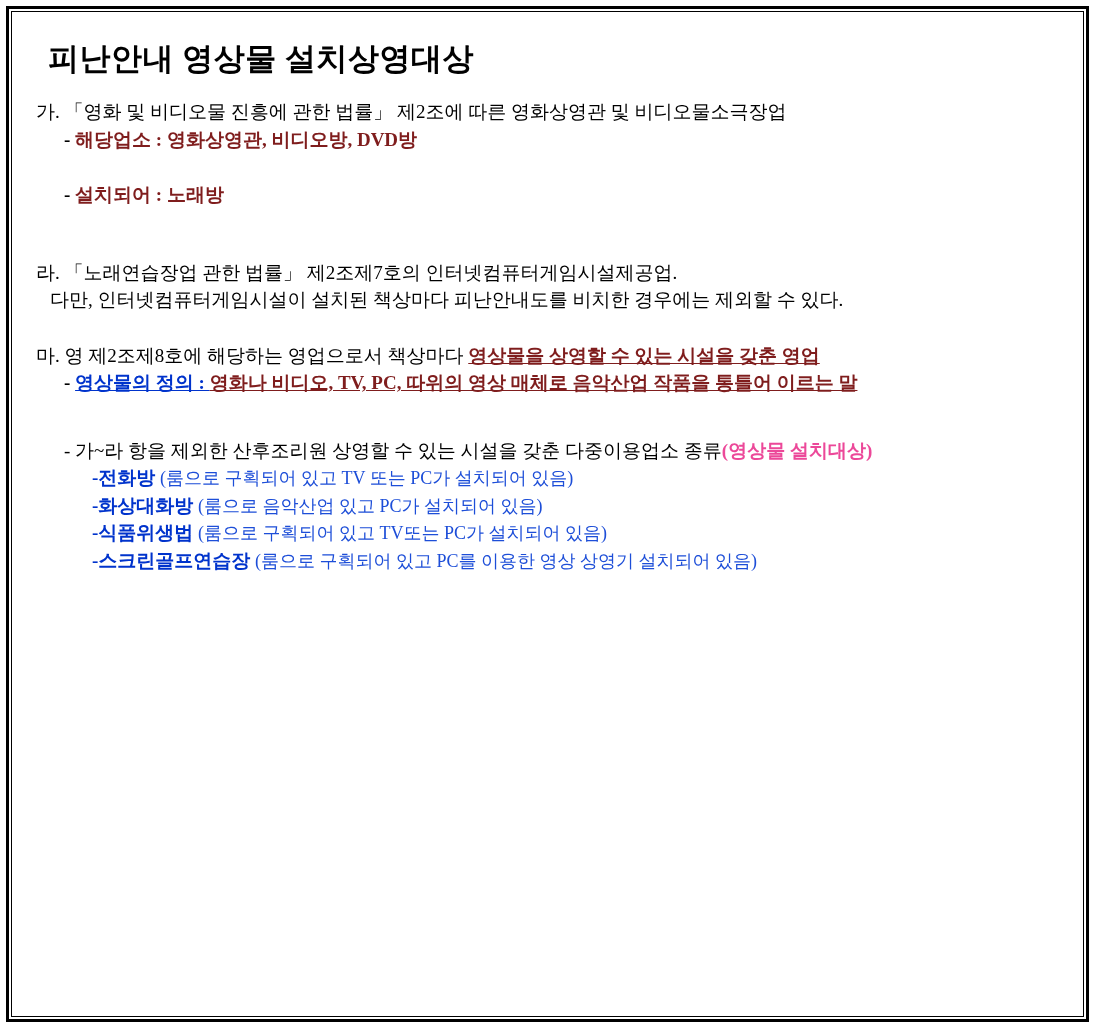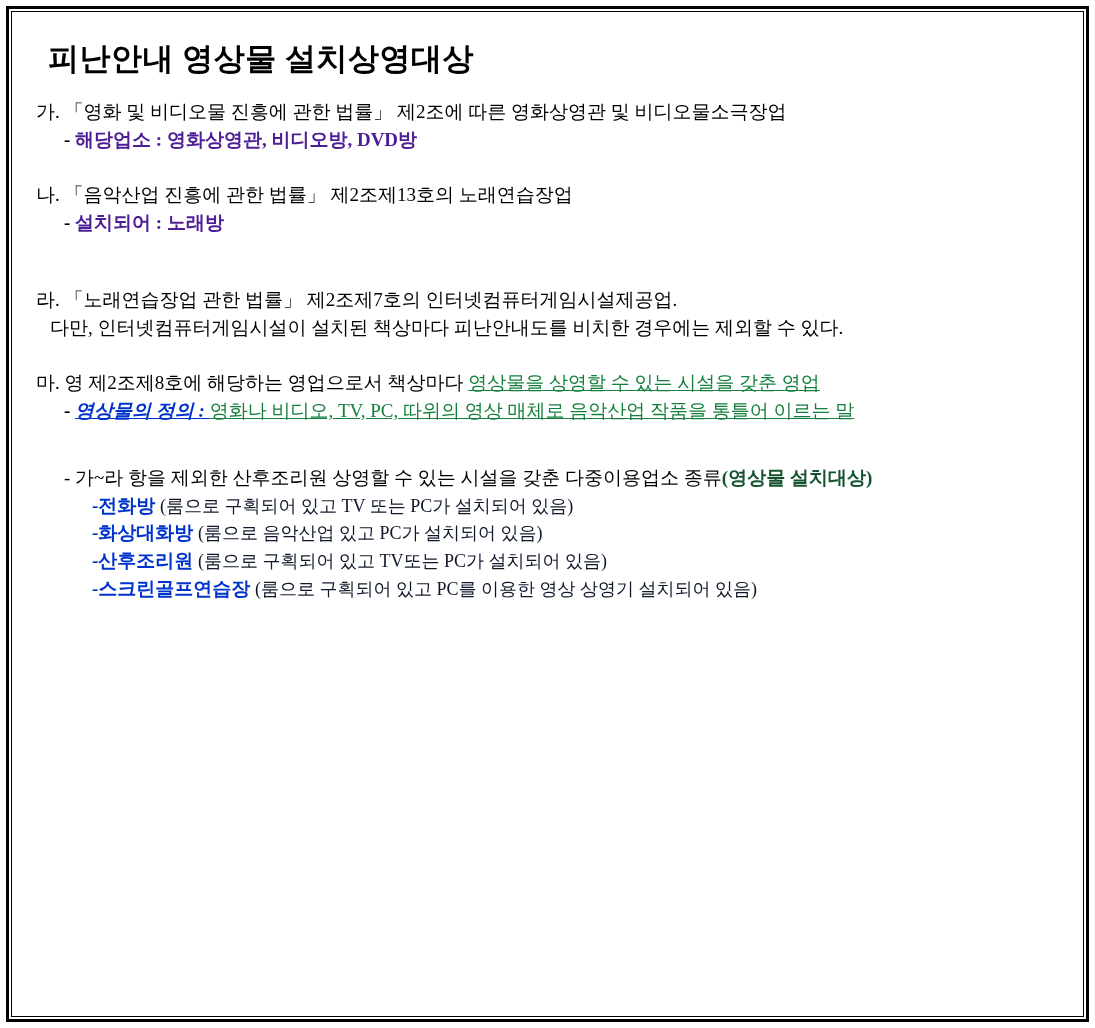--- a/index.html
+++ b/index.html
@@ -61,45 +61,44 @@
     line-height: 1.45;
     white-space: nowrap;
   }
   .line.indent-0 { margin-left: 0px; }
   .line.indent-1 { margin-left: 14px; }
   .line.indent-2 { margin-left: 28px; }
   .line.indent-4 { margin-left: 56px; }
   .gap-md { height: 22px; }
   .gap-lg { height: 34px; }
   .blue {
-    color: #4c1d95;
+    color: #7f1d1d;
     font-weight: bold;
   }
   .red {
-    color: #14532d;
+    color: #ec4899;
     font-weight: bold;
     text-align: center;
   }
   .red-underline {
-    color: #15803d;
-    font-weight: normal;
+    color: #7f1d1d;
+    font-weight: bold;
     text-decoration: underline;
   }
   .blue-underline {
     color: #0033cc;
     font-weight: bold;
     text-decoration: underline;
-    font-style: italic;
   }
   .blue-plain {
     color: #0033cc;
     font-weight: bold;
   }
   .black-small {
-    color: #0f172a;
+    color: #1d4ed8;
     font-size: 18px;
   }
   .dash {
     color: inherit;
   }
 </style>
 </head>
 <body>
 
 <div class="page">
@@ -117,24 +116,20 @@
       </div>
       <div class="line indent-2">
         <span class="blue dash">-</span>
         <span class="blue">해당업소 : 영화상영관, 비디오방, DVD방</span>
       </div>
     </div>
 
     <div class="gap-md"></div>
 
     <div class="block">
-      <div class="line indent-0">
-        <span>나.</span>
-        <span>「음악산업 진흥에 관한 법률」 제2조제13호의 노래연습장업</span>
-      </div>
       <div class="line indent-2">
         <span class="blue dash">-</span>
         <span class="blue">설치되어 : 노래방</span>
       </div>
     </div>
 
     <div class="gap-md"></div>
 
 
     <div class="gap-md"></div>
@@ -172,21 +167,21 @@
         <span class="blue-plain">-</span><span class="blue-plain">전화방</span>
         <span class="black-small">(룸으로 구획되어 있고 TV 또는 PC가 설치되어 있음)</span>
       </div>
 
       <div class="line indent-4">
         <span class="blue-plain">-</span><span class="blue-plain">화상대화방</span>
         <span class="black-small">(룸으로 음악산업 있고 PC가 설치되어 있음)</span>
       </div>
 
       <div class="line indent-4">
-        <span class="blue-plain">-</span><span class="blue-plain">산후조리원</span>
+        <span class="blue-plain">-</span><span class="blue-plain">식품위생법</span>
         <span class="black-small">(룸으로 구획되어 있고  TV또는 PC가 설치되어 있음)</span>
       </div>
 
       <div class="line indent-4">
         <span class="blue-plain">-</span><span class="blue-plain">스크린골프연습장</span>
         <span class="black-small">(룸으로 구획되어 있고 PC를 이용한 영상 상영기 설치되어 있음)</span>
       </div>
     </div>
 
   </div>

